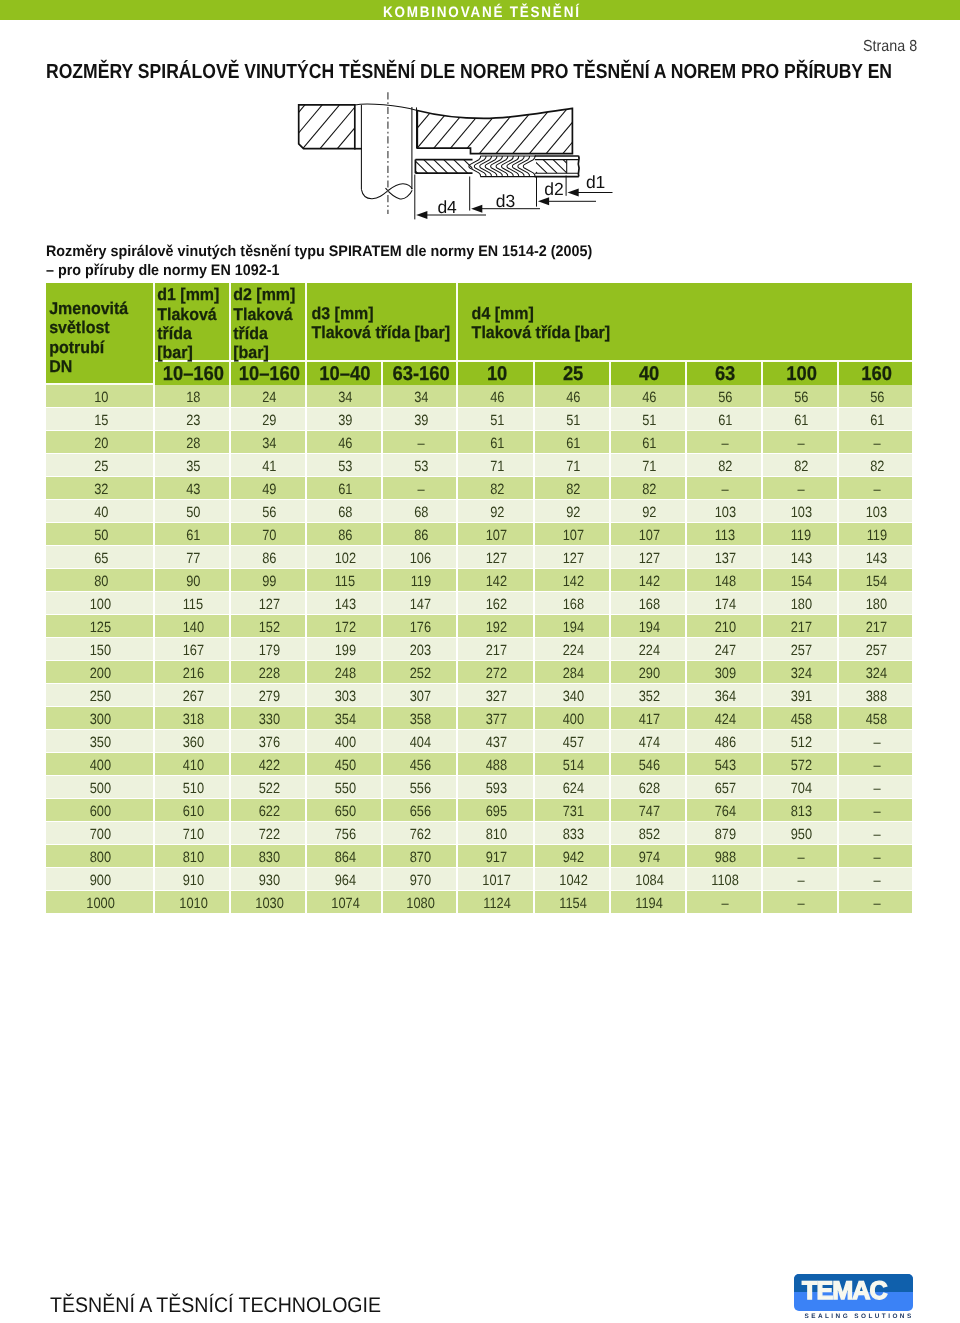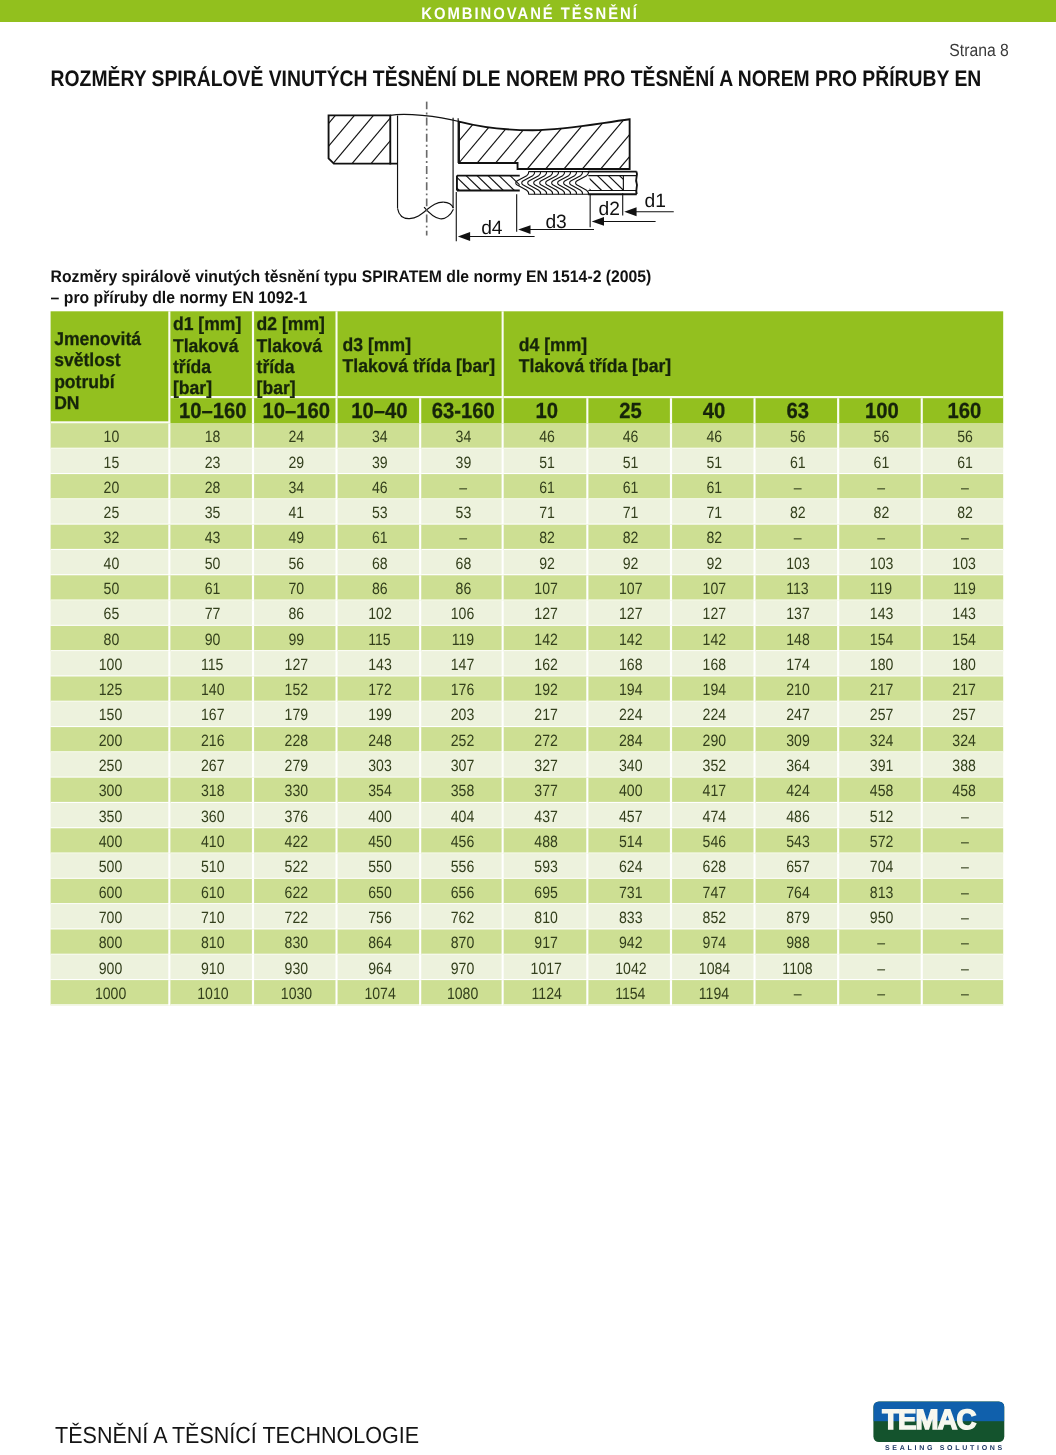--- a/index.html
+++ b/index.html
@@ -67,21 +67,21 @@
   tr.odd .dcell{background:#cddf93;}
   tr.even .dcell{background:#edf2dd;}
   tr.odd .dcell{border-bottom:1px solid #ffffff;}
   tr.even .dcell{border-bottom:1px solid #ffffff;}
 
   
   .footline{position:absolute;left:0;top:1243px;width:960px;height:0px;background:transparent;}
   .tagline{position:absolute;left:49.5px;top:1293.8px;font-size:21.2px;color:#141414;
            white-space:nowrap;transform:scaleX(0.924);transform-origin:0 0;}
   .logo{position:absolute;left:793.7px;top:1274.3px;width:119.8px;height:36.6px;
-        border-radius:5px;overflow:hidden;background:#14532d;text-decoration:underline;}
+        border-radius:5px;overflow:hidden;background:#3b82f6;text-decoration:underline;}
   .logo .blue{position:absolute;left:0;top:0;width:100%;height:18.1px;background:#1060ac;}
   .logo .word{position:absolute;left:8.4px;top:4.4px;width:104px;height:24px;
         font-size:25.5px;font-weight:700;color:#f7f8ef;letter-spacing:-0.9px;
         line-height:24px;-webkit-text-stroke:1.35px #f7f8ef;
         transform:scaleX(0.985);transform-origin:0 0;}
   .logosub{position:absolute;left:804.5px;top:1313.0px;font-size:6.4px;font-weight:700;
            letter-spacing:2.45px;color:#1f3864;}
 </style>
 </head>
 <body>

